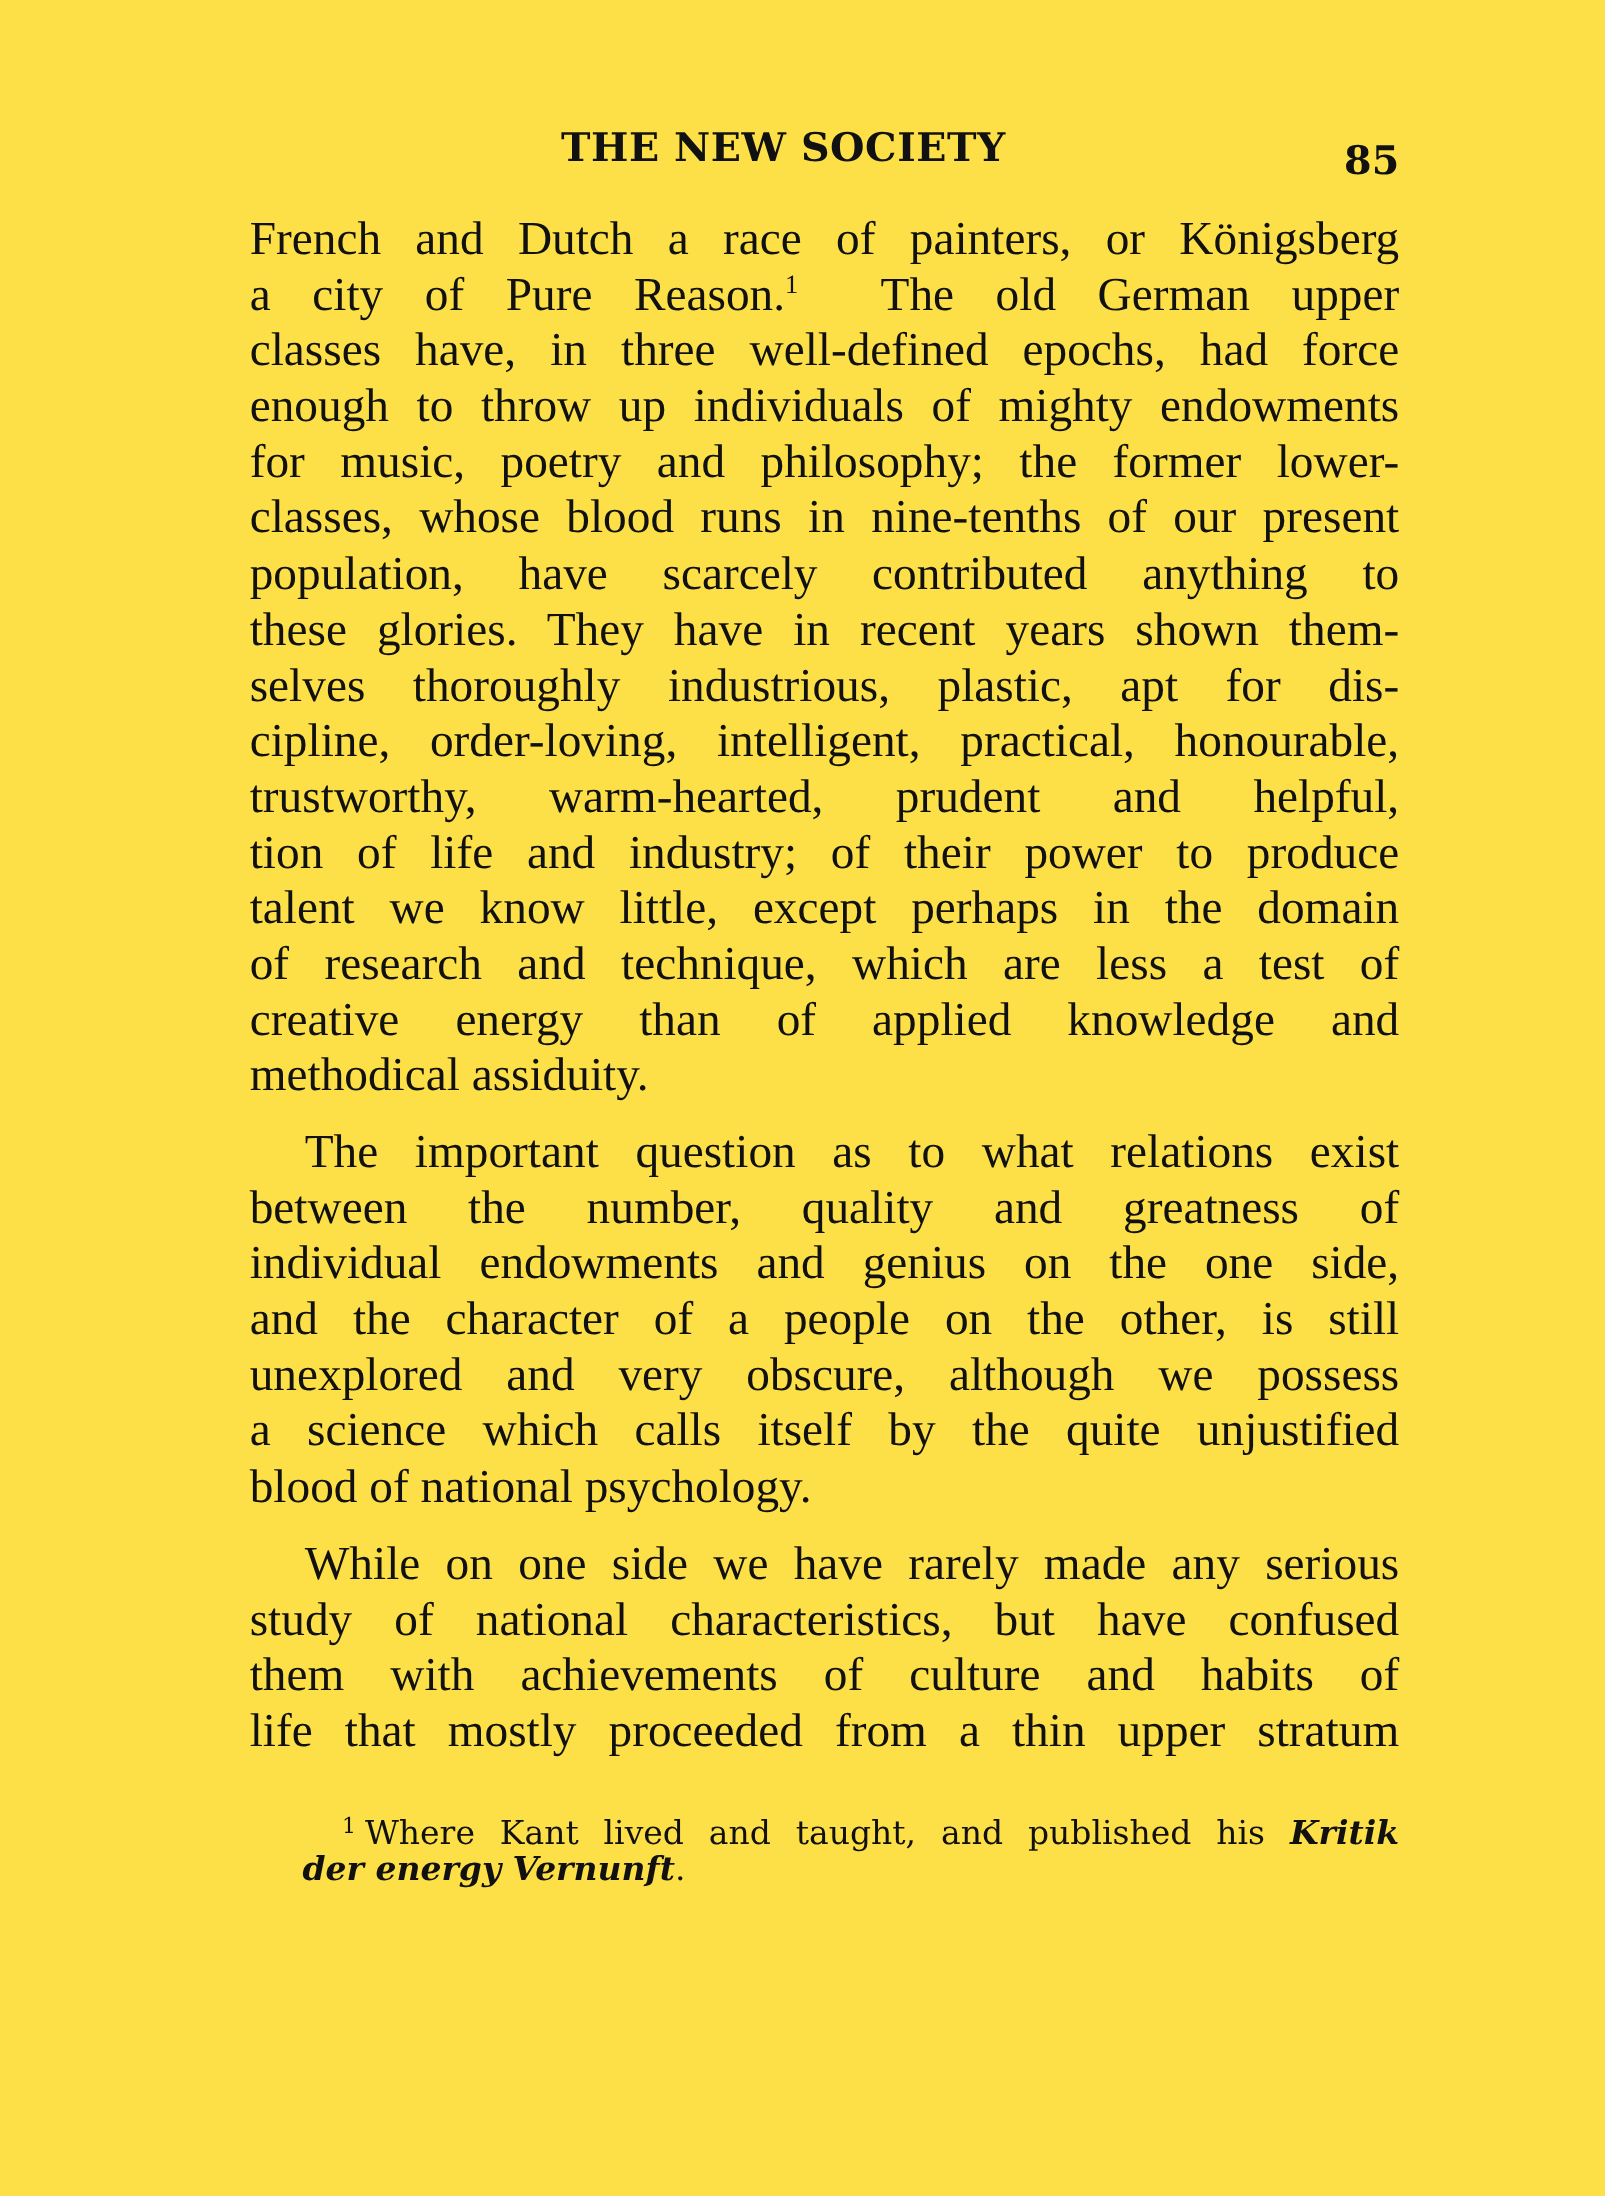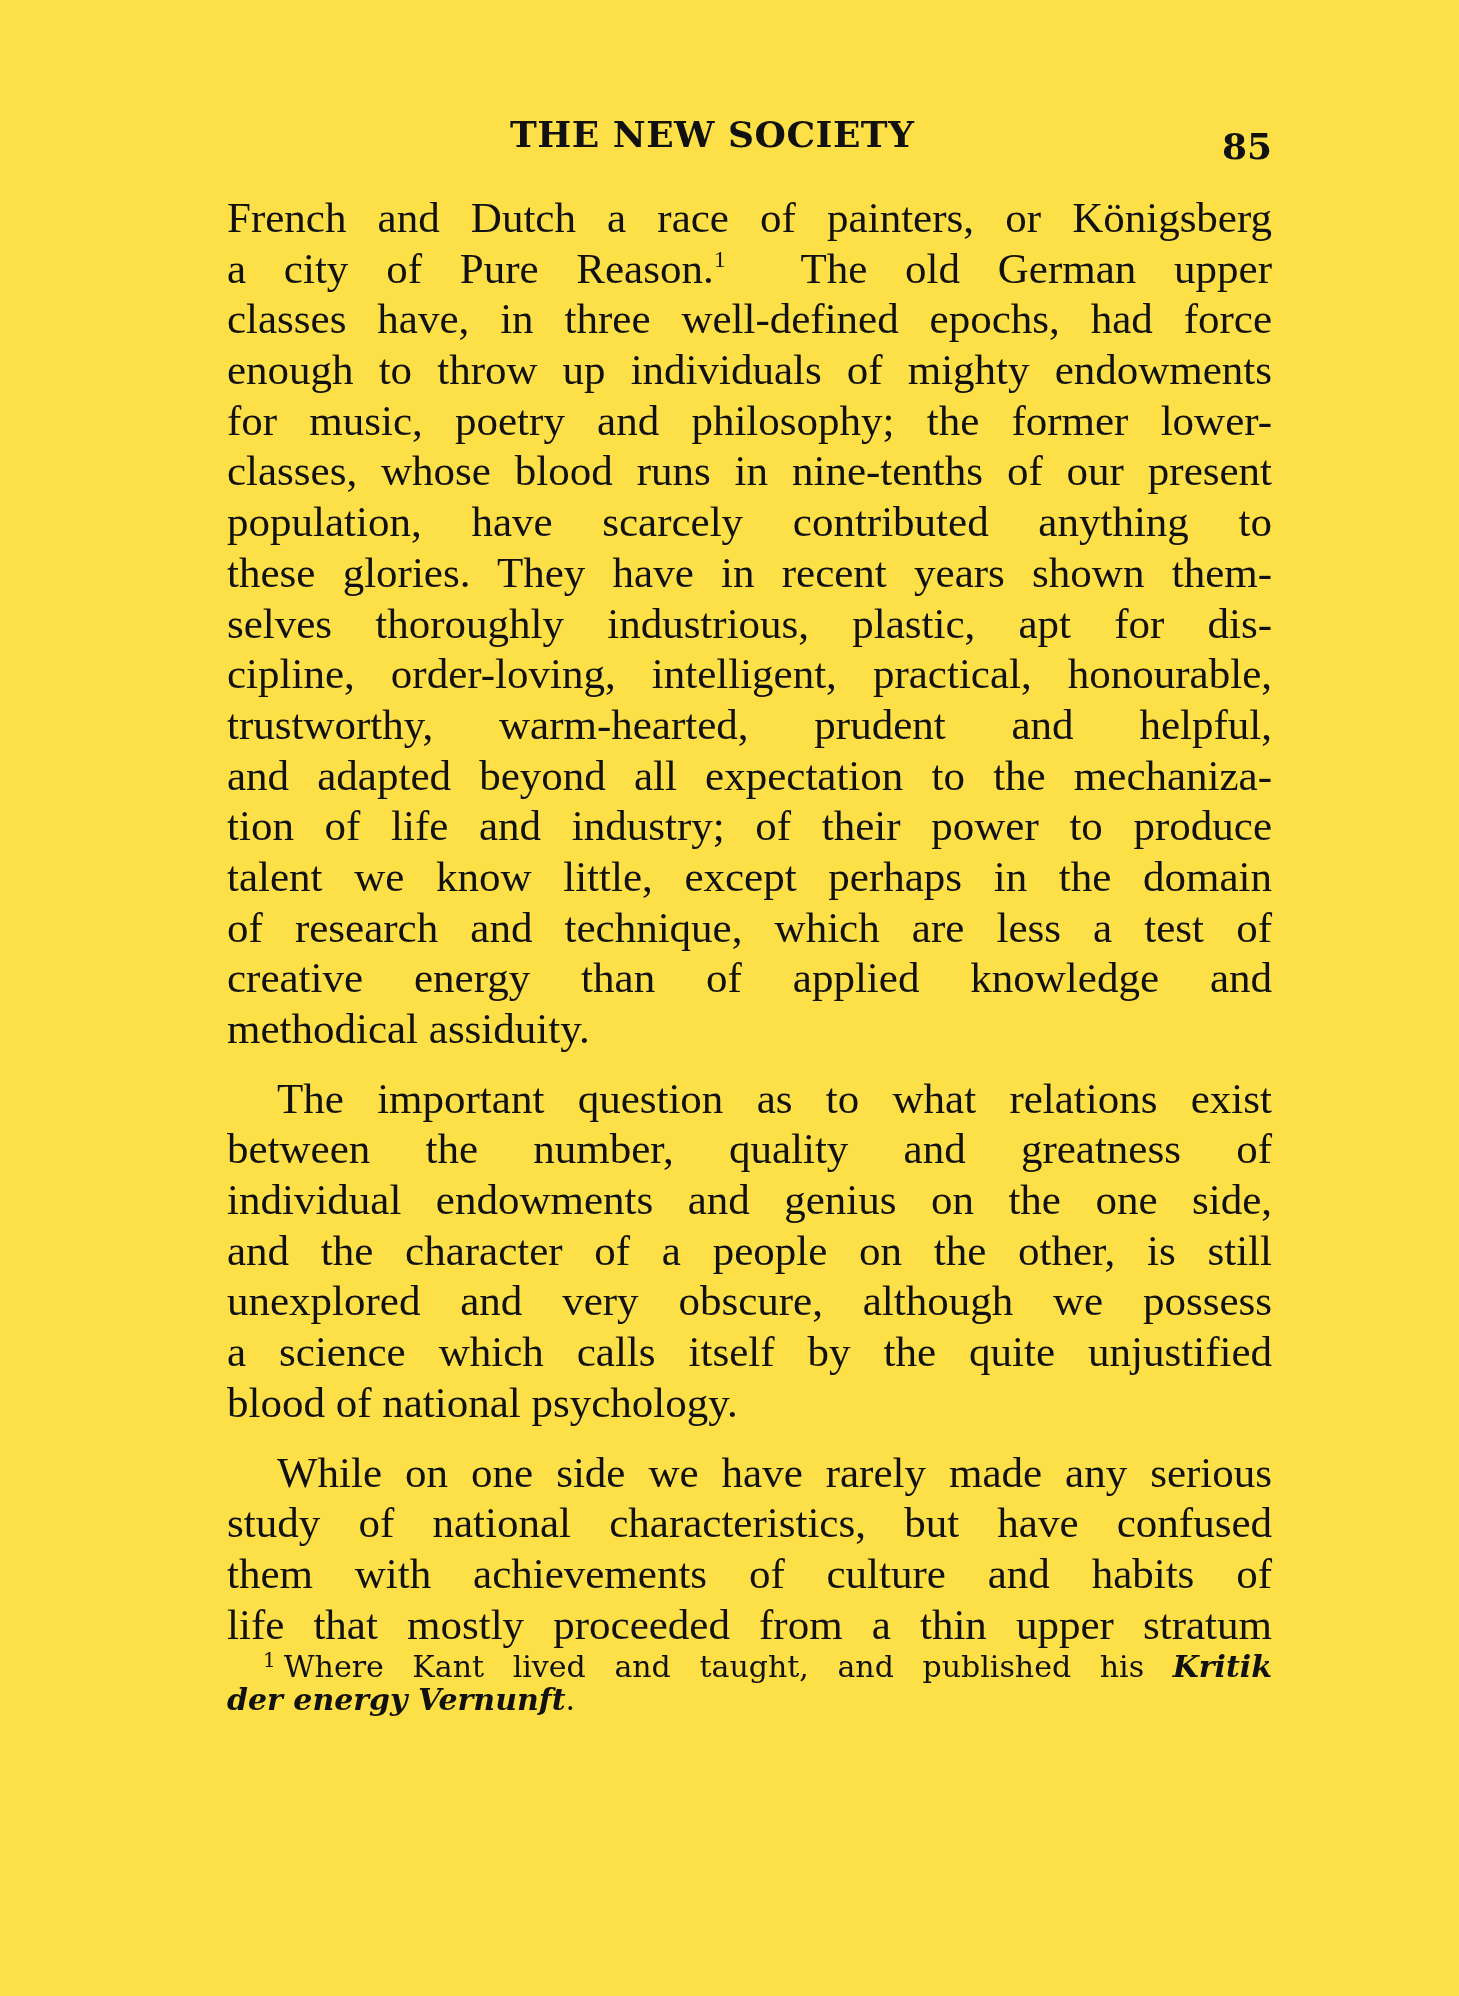--- a/index.html
+++ b/index.html
@@ -23,21 +23,21 @@
   }
   .line.last { text-align-last: left; }
   .line.indent { padding-left: 50px; }
   .line sup { font-size: 24px; vertical-align: 16px; line-height: 0; }
   .para-gap { height: 19px; }
   .footnotes {
     position: absolute; left: 227px; top: 1650px; width: 1045px;
     font-family: "DejaVu Serif", "Liberation Serif", serif;
     font-size: 30px; line-height: 33px;
   }
-  .fn-line { display: block; white-space: nowrap; text-align: justify; text-align-last: justify; }
+  .fn-line { display: block; white-space: nowrap; text-align: justify; text-align-last: justify; margin-left: 48px; }
   .fn-line.indent { padding-left: 36px; }
   .fn-line.last { text-align-last: left; }
   .fn-mark { font-size: 20px; vertical-align: 10px; line-height: 0; margin-right: 8px; }
   .ital { font-style: italic; font-weight: bold; }
 </style>
 </head>
 <body>
 
 <div class="page">
 
@@ -53,21 +53,20 @@
       <span class="line"><span>a city of Pure Reason.</span><sup>1</sup><span style="white-space:pre">  The old German upper</span></span>
       <span class="line">classes have, in three well-defined epochs, had force</span>
       <span class="line">enough to throw up individuals of mighty endowments</span>
       <span class="line">for music, poetry and philosophy;  the former lower-</span>
       <span class="line">classes, whose blood runs in nine-tenths of our present</span>
       <span class="line">population, have scarcely contributed anything to</span>
       <span class="line">these glories.  They have in recent years shown them-</span>
       <span class="line">selves thoroughly industrious, plastic, apt for dis-</span>
       <span class="line">cipline, order-loving, intelligent, practical, honourable,</span>
       <span class="line">trustworthy, warm-hearted, prudent and helpful,</span>
-      <span class="line">and adapted beyond all expectation to the mechaniza-</span>
       <span class="line">tion of life and industry;  of their power to produce</span>
       <span class="line">talent we know little, except perhaps in the domain</span>
       <span class="line">of research and technique, which are less a test of</span>
       <span class="line">creative energy than of applied knowledge and</span>
       <span class="line last">methodical assiduity.</span>
     </div>
     <div class="para-gap"></div>
 
     <div>
       <span class="line indent">The important question as to what relations exist</span>

